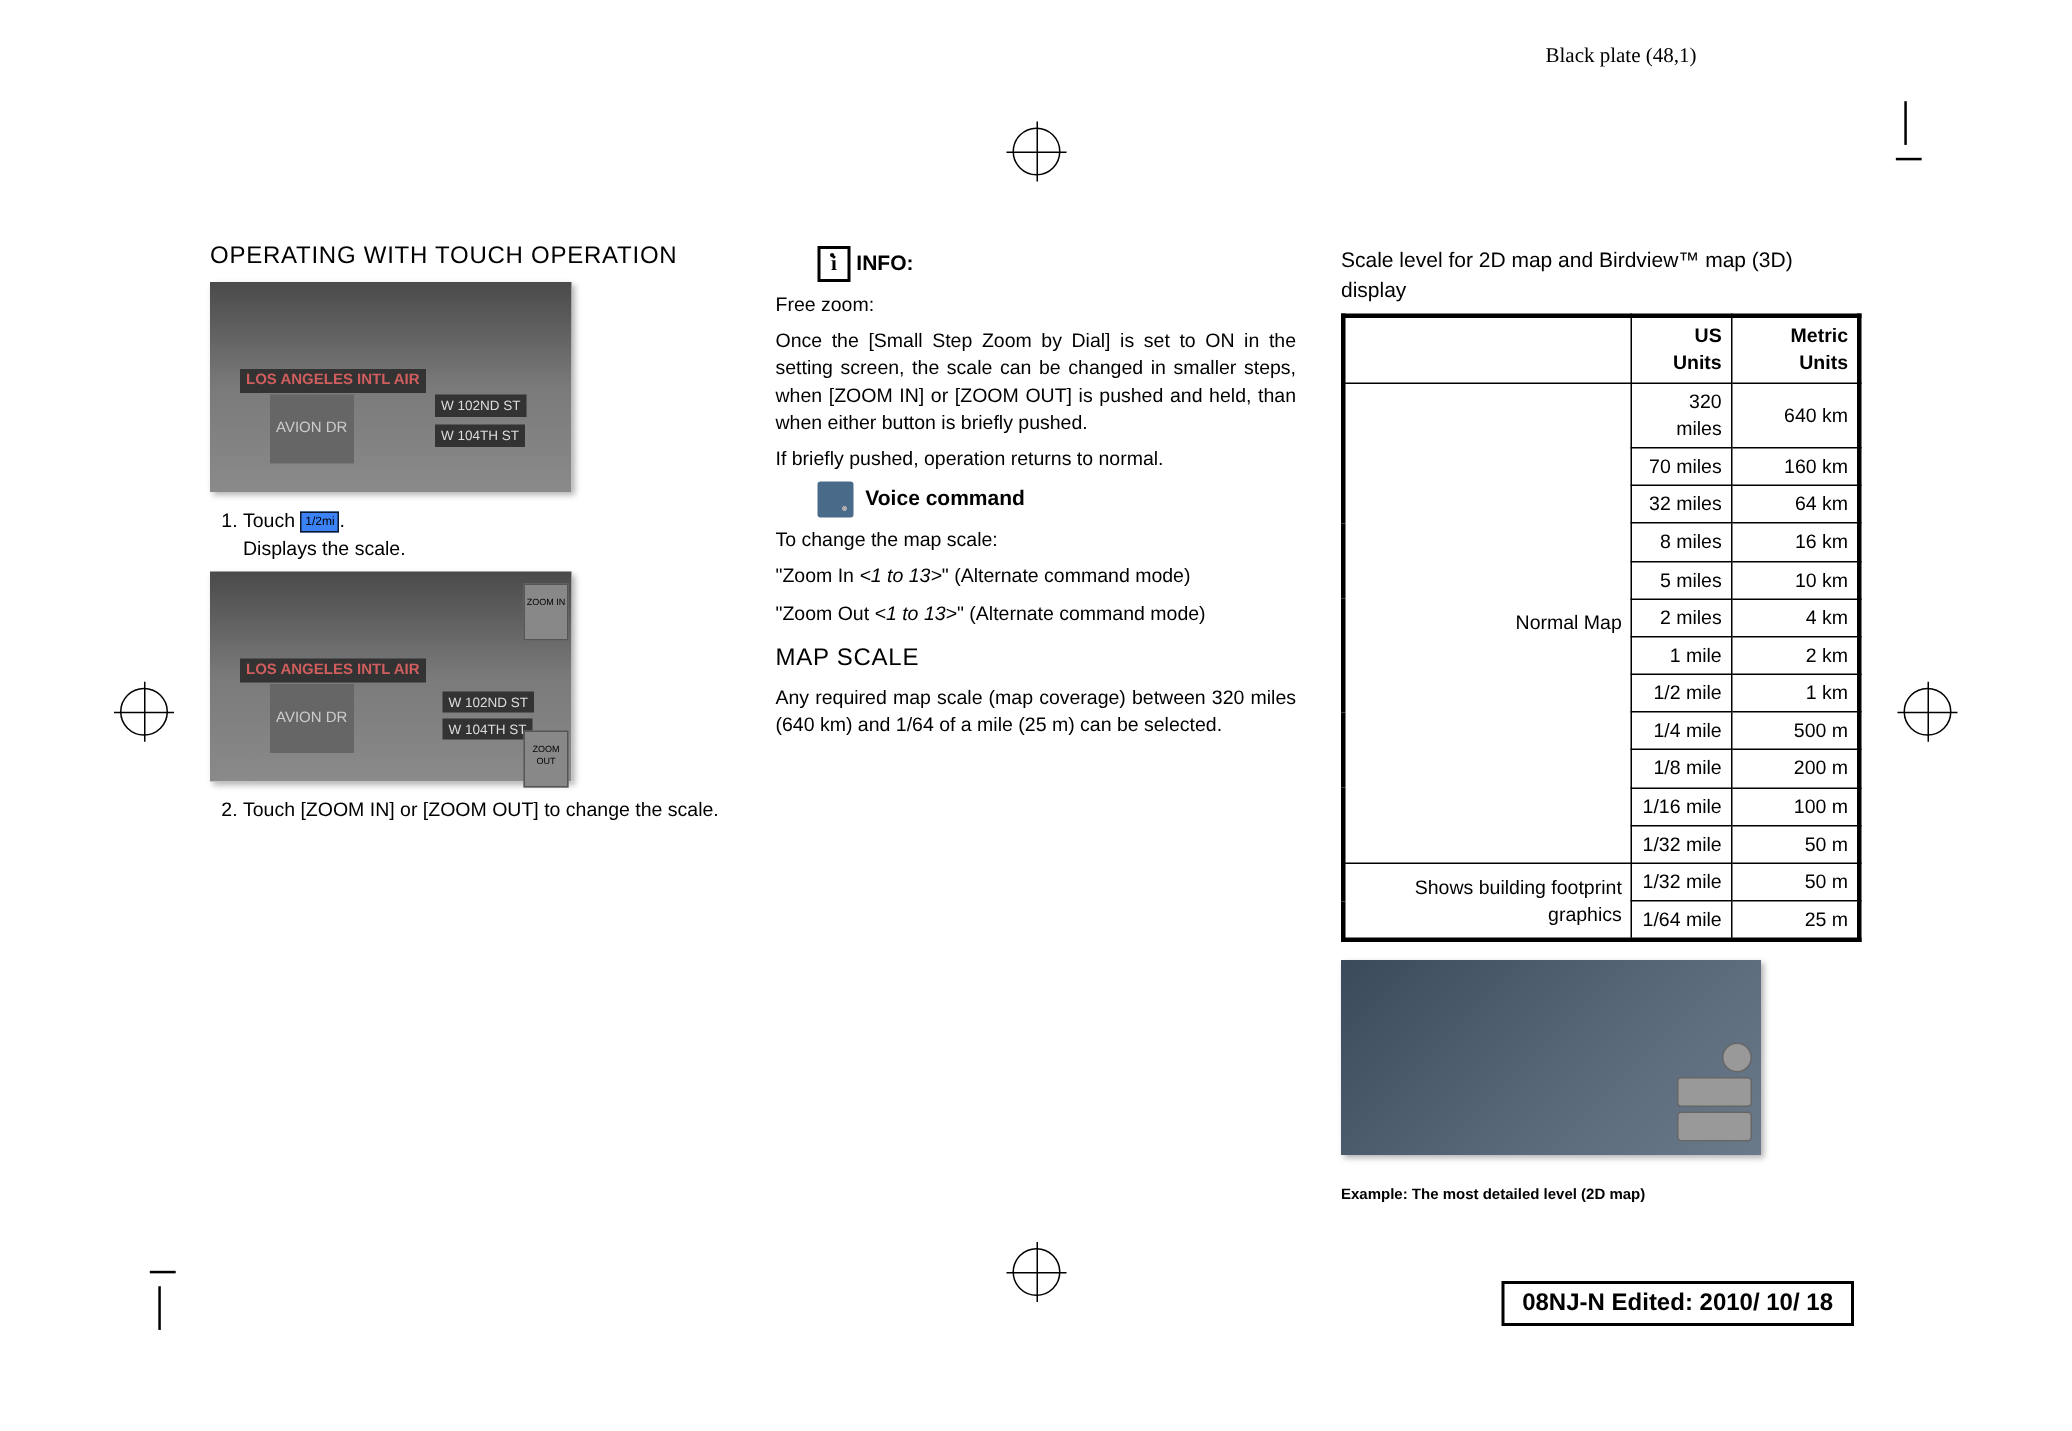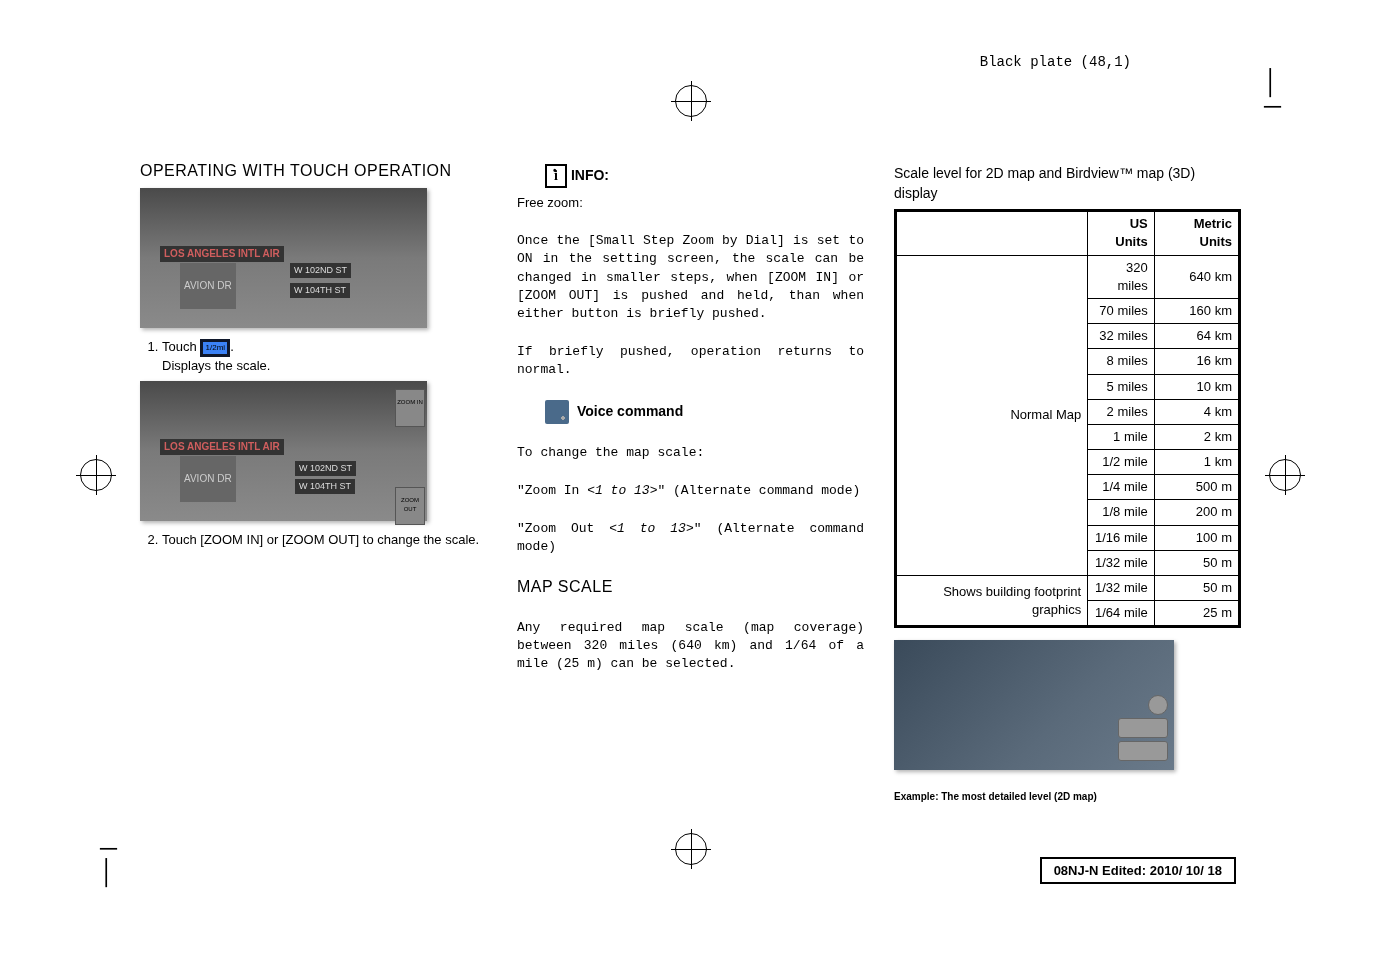--- a/index.html
+++ b/index.html
@@ -37,23 +37,22 @@
     position: absolute;
     background: black;
   }
   .registration::before { width: 40px; height: 1px; top: 50%; left: -5px; }
   .registration::after { width: 1px; height: 40px; left: 50%; top: -5px; }
 
   .header-text {
     position: absolute;
     top: 30px;
     right: 250px;
-    font-family: Liberation Mono, monospace;
+    font-family: Liberation Serif, serif;
     font-size: 14px;
-    margin-top: 24px;
   }
 
   .content {
     position: absolute;
     top: 160px;
     left: 140px;
     right: 140px;
     bottom: 120px;
     display: flex;
     gap: 30px;
@@ -66,21 +65,21 @@
   }
 
   h2 {
     font-weight: normal;
     font-size: 16px;
     letter-spacing: 0.5px;
     margin: 0 0 6px 0;
   }
 
   .map-img {
-    width: 287px;
+    width: 241px;
     height: 140px;
     background: linear-gradient(to bottom, #4a4a4a 0%, #7a7a7a 50%, #8a8a8a 100%);
     position: relative;
     margin-bottom: 10px;
     box-shadow: 2px 2px 4px rgba(0,0,0,0.3);
   }
   .map-road {
     position: absolute;
     background: #333;
     font-size: 9px;
@@ -107,23 +106,22 @@
 
   ol {
     margin: 6px 0;
     padding-left: 22px;
   }
   ol li {
     margin-bottom: 6px;
     text-align: justify;
   }
   p {
-    margin: 20px 0;
+    margin: 6px 0;
     text-align: justify;
-    font-family: Liberation Mono, monospace;
   }
 
   .info-icon {
     display: inline-block;
     width: 18px;
     height: 20px;
     border: 2px solid black;
     text-align: center;
     font-weight: bold;
     font-size: 14px;
@@ -233,30 +231,30 @@
     left: 0;
     font-size: 13px;
   }
 
   .footer-box {
     position: absolute;
     right: 145px;
     bottom: 70px;
     border: 2px solid black;
     padding: 4px 12px;
-    font-size: 13px;
+    font-size: 16px;
     font-weight: bold;
   }
 
   .scale-icon {
     display: inline-block;
     width: 24px;
     height: 12px;
     background: #3b82f6;
-    border: 3px solid #0f172a;
+    border: 1px solid #0f172a;
     font-size: 8px;
     text-align: center;
     vertical-align: middle;
   }
 
   .talk-icon {
     display: inline-block;
     width: 14px;
     height: 14px;
     vertical-align: middle;

